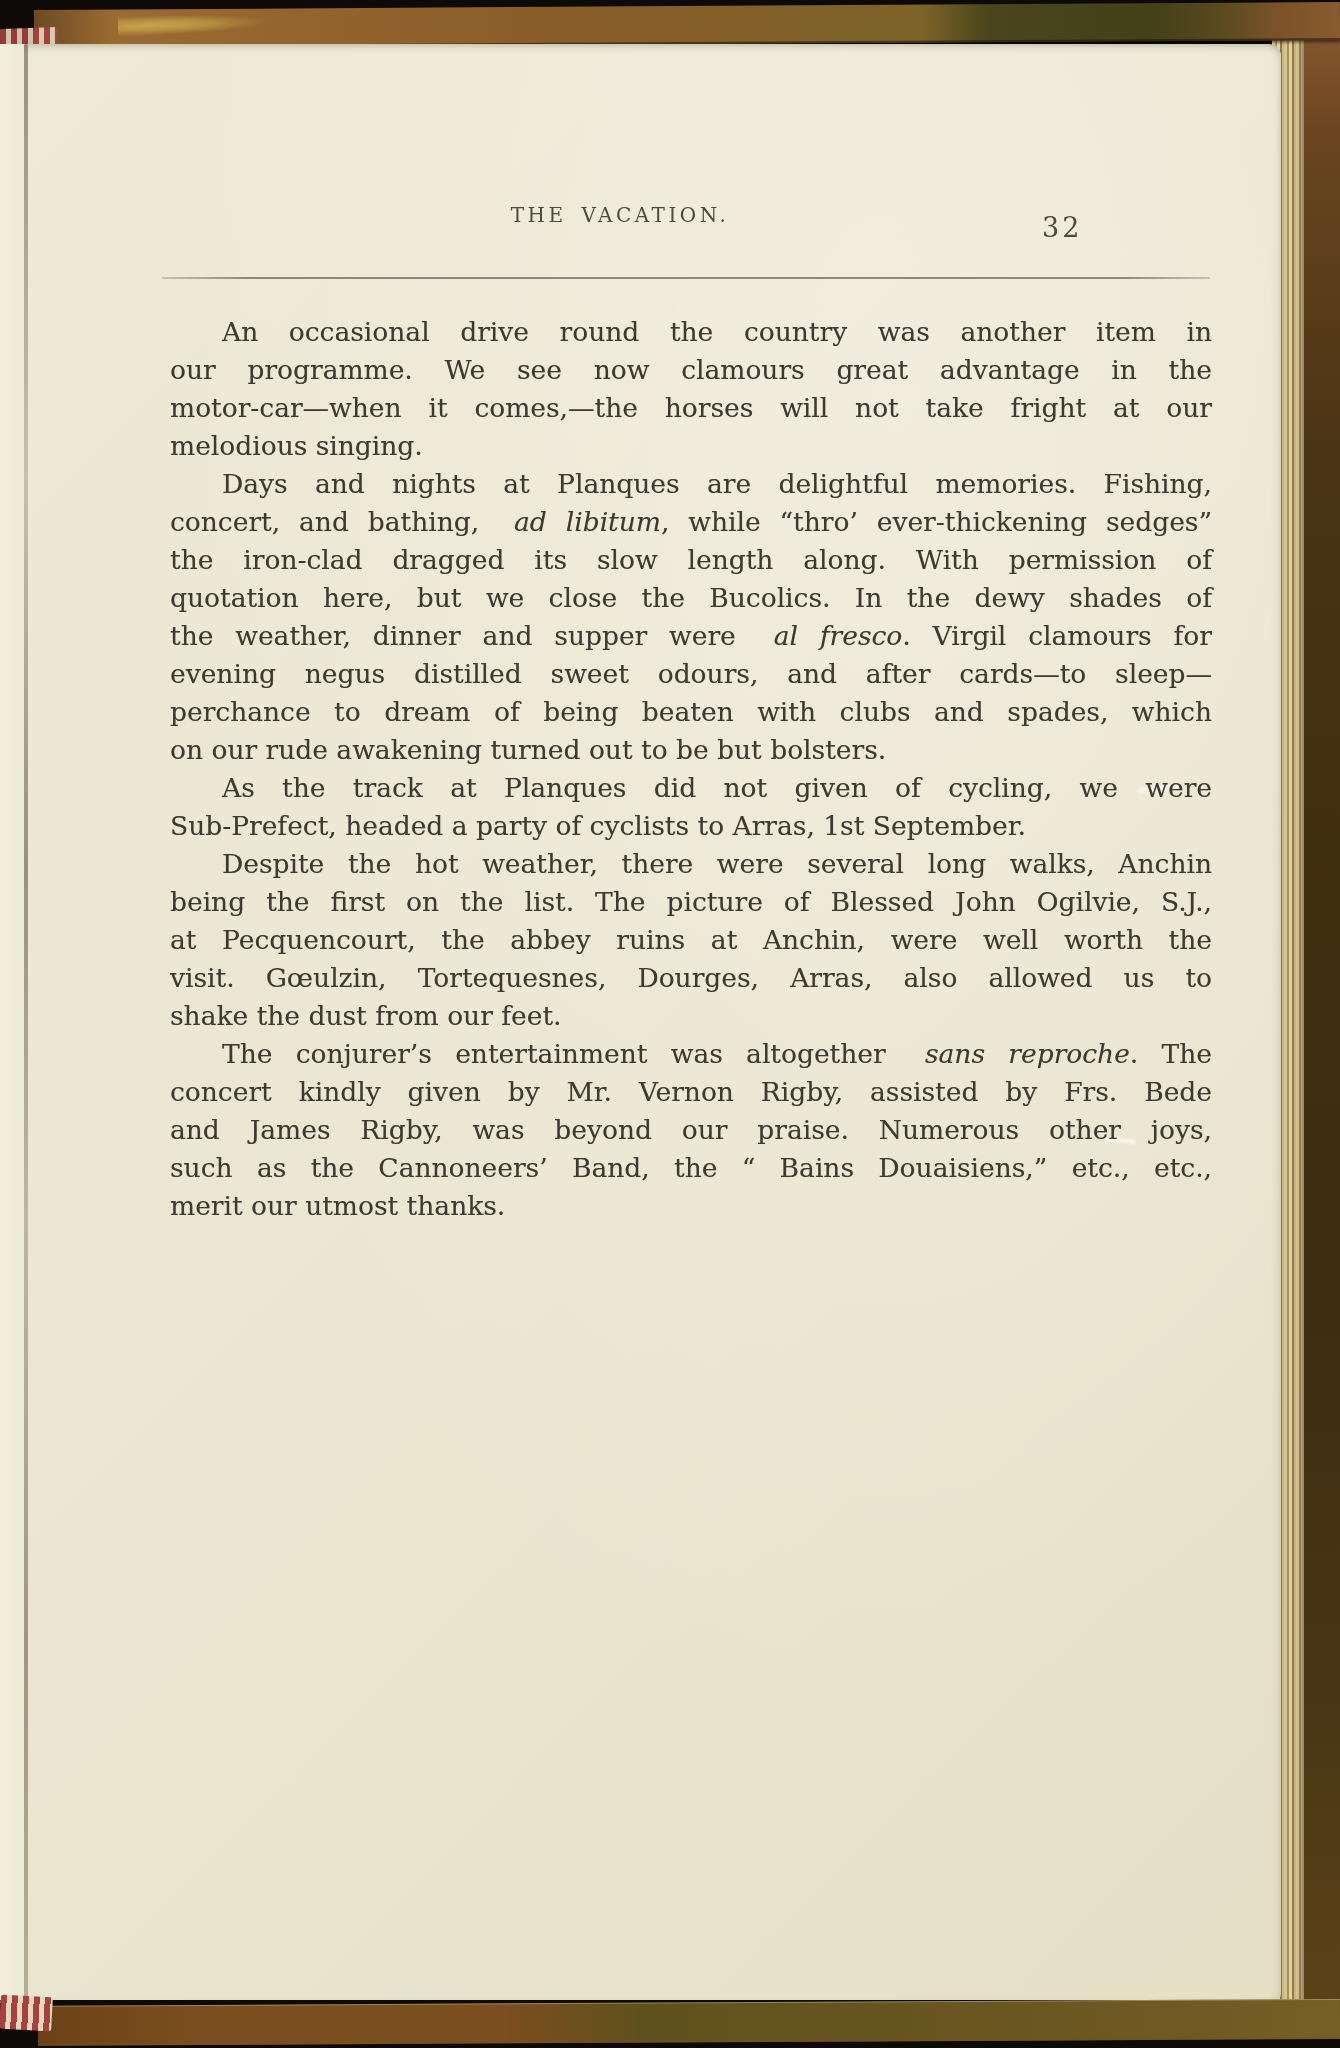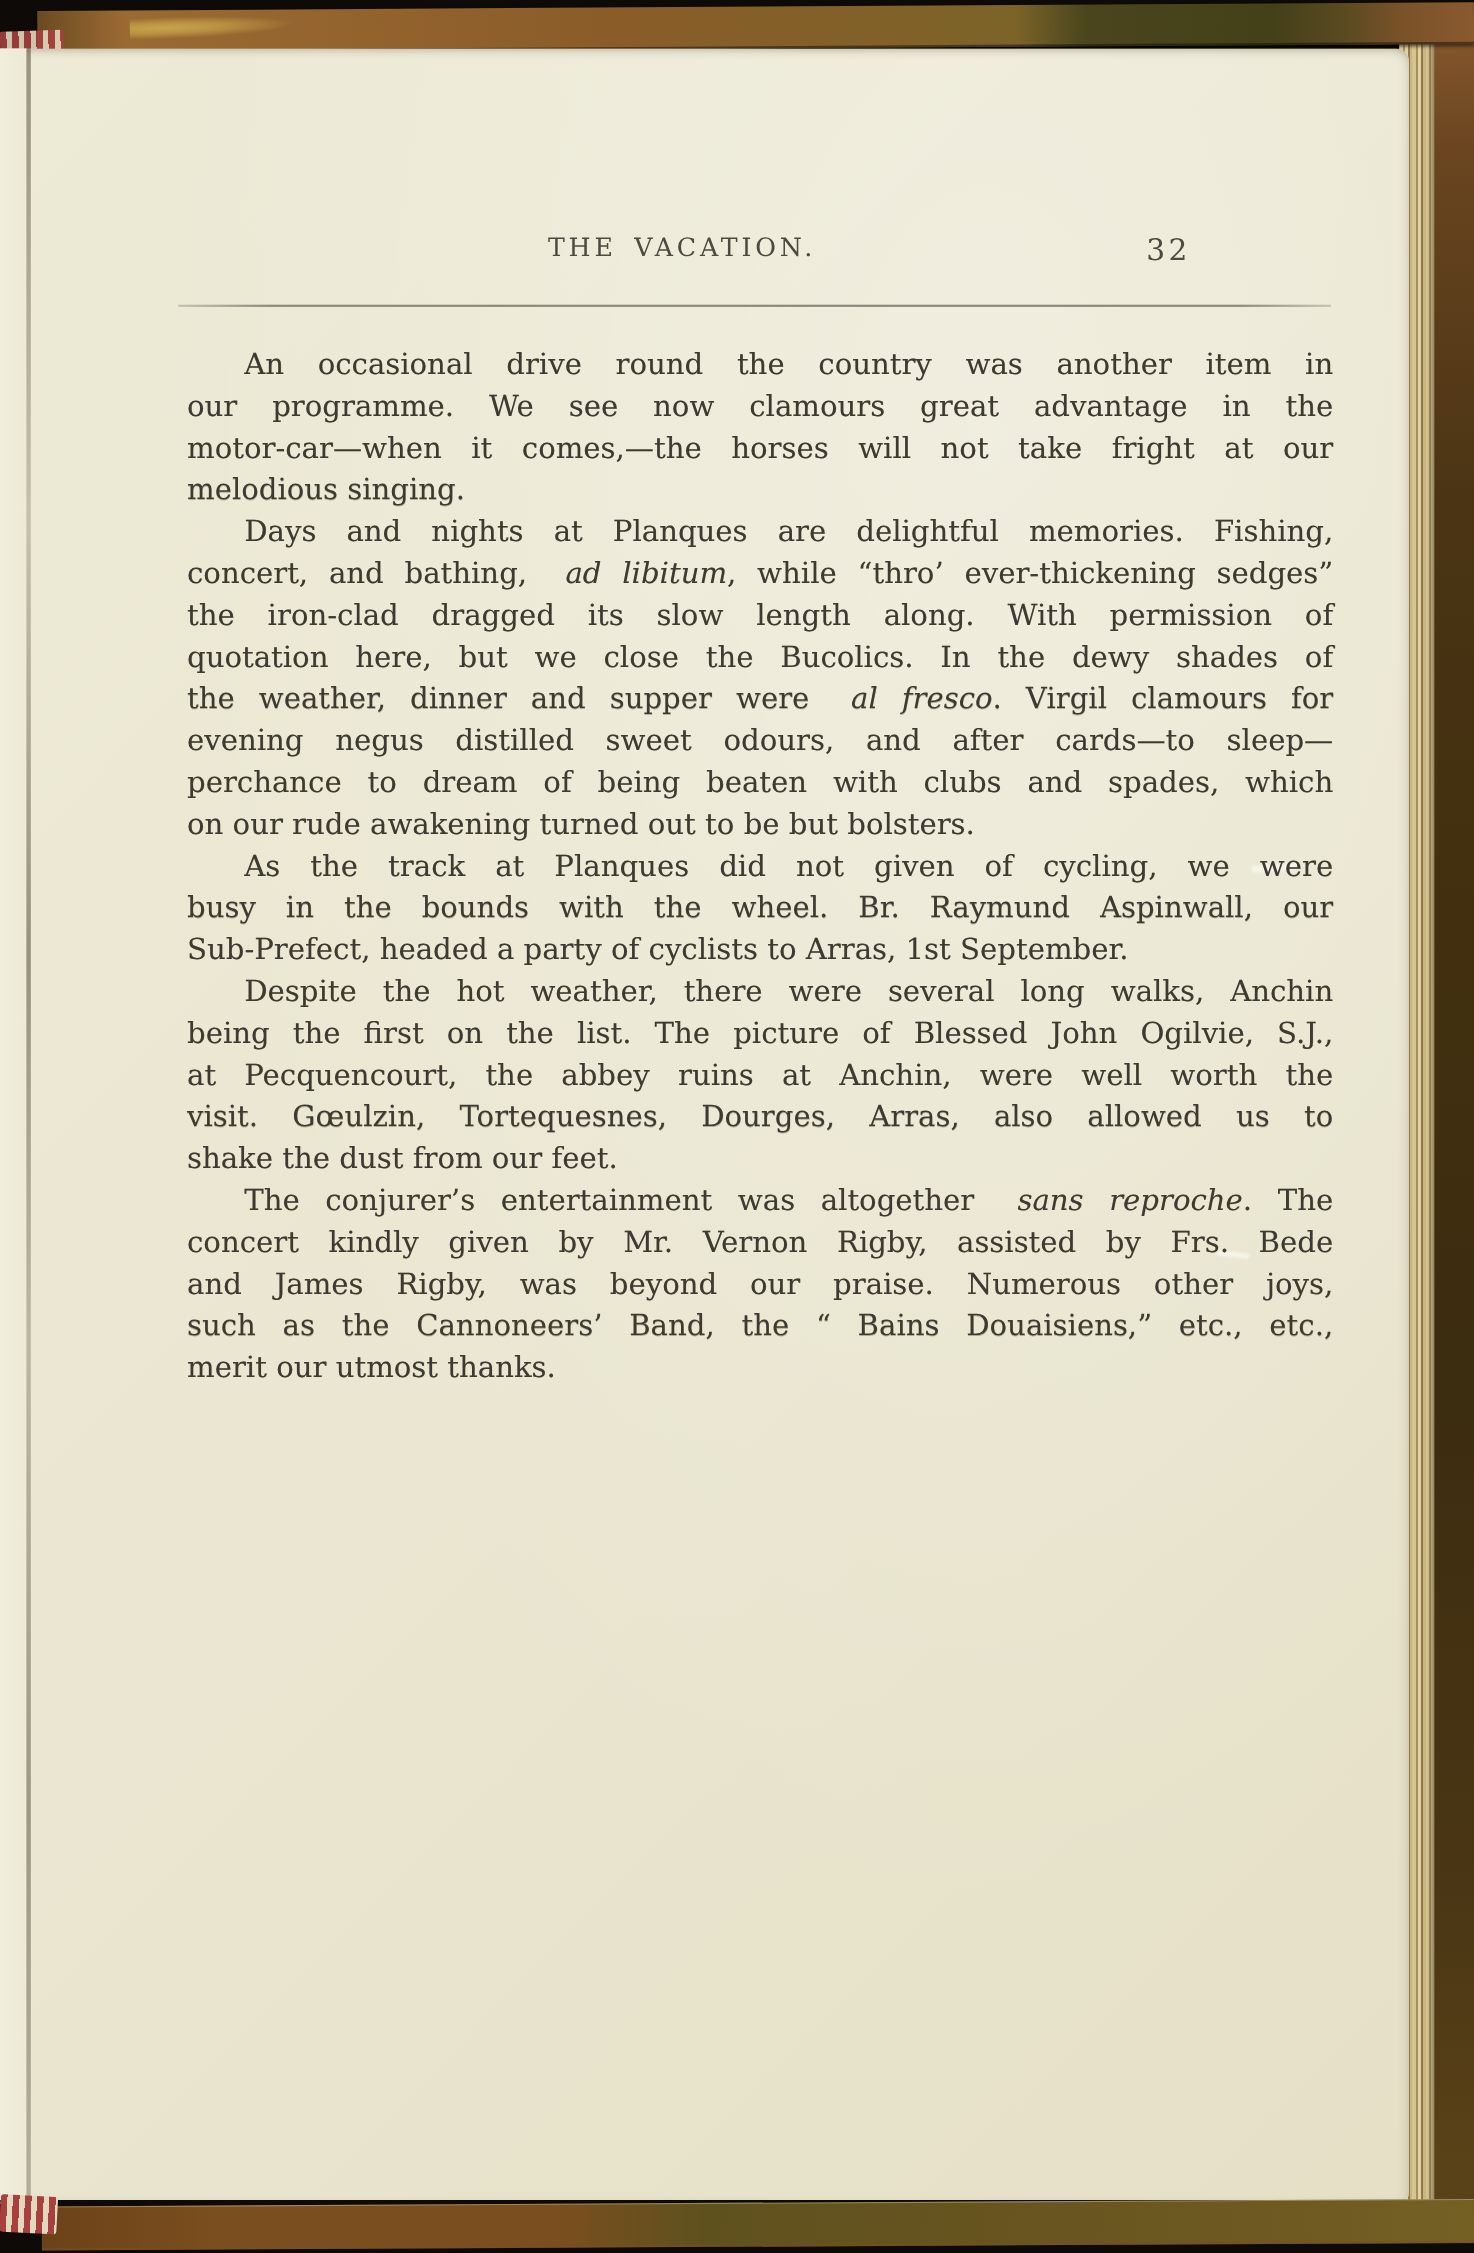--- a/index.html
+++ b/index.html
@@ -73,22 +73,22 @@
   .headband-bottom{
     position:absolute;left:0;top:1996px;width:52px;height:34px;
     background:repeating-linear-gradient(90deg,var(--headband-red) 0 6px,var(--headband-cream) 6px 11px);
     transform:rotate(3deg);border-radius:3px;
   }
   .scuff{position:absolute;background:rgba(255,255,252,0.55);border-radius:3px;filter:blur(1px);}
   .scuff.s1{left:1138px;top:742px;width:42px;height:6px;transform:rotate(-4deg);}
   .scuff.s2{left:1106px;top:1094px;width:30px;height:5px;transform:rotate(6deg);}
   
   .running-head{
-    position:absolute;left:620px;top:213px;transform:translateX(-50%);
-    font-size:23px;letter-spacing:3.5px;word-spacing:5px;color:var(--header-ink);
+    position:absolute;left:620px;top:203px;transform:translateX(-50%);
+    font-size:20px;letter-spacing:3.5px;word-spacing:5px;color:var(--header-ink);
     white-space:nowrap;
   }
   .page-number{
     position:absolute;left:1042px;top:212px;font-size:27px;letter-spacing:3px;color:var(--header-ink);
   }
   .header-rule{
     position:absolute;left:162px;top:277px;width:1048px;height:2px;
     background:linear-gradient(90deg,rgba(141,137,124,0.4),var(--rule-gray) 8%,var(--rule-gray) 92%,rgba(141,137,124,0.4));
   }
   .body-text{
@@ -132,21 +132,20 @@
     <div class="line last"><span>melodious singing.</span></div>
     <div class="line indent"><span>Days and nights at Planques are delightful memories. Fishing,</span></div>
     <div class="line"><span>concert, and bathing, </span><span class="it">ad libitum</span><span>, while “thro’ ever-thickening sedges”</span></div>
     <div class="line"><span>the iron-clad dragged its slow length along. With permission of</span></div>
     <div class="line"><span>quotation here, but we close the Bucolics. In the dewy shades of</span></div>
     <div class="line"><span>the weather, dinner and supper were </span><span class="it">al fresco</span><span>. Virgil clamours for</span></div>
     <div class="line"><span>evening negus distilled sweet odours, and after cards—to sleep—</span></div>
     <div class="line"><span>perchance to dream of being beaten with clubs and spades, which</span></div>
     <div class="line last"><span>on our rude awakening turned out to be but bolsters.</span></div>
     <div class="line indent"><span>As the track at Planques did not given of cycling, we were</span></div>
-    <div class="line"><span>busy in the bounds with the wheel. Br. Raymund Aspinwall, our</span></div>
     <div class="line last"><span>Sub-Prefect, headed a party of cyclists to Arras, 1st September.</span></div>
     <div class="line indent"><span>Despite the hot weather, there were several long walks, Anchin</span></div>
     <div class="line"><span>being the first on the list. The picture of Blessed John Ogilvie, S.J.,</span></div>
     <div class="line"><span>at Pecquencourt, the abbey ruins at Anchin, were well worth the</span></div>
     <div class="line"><span>visit. Gœulzin, Tortequesnes, Dourges, Arras, also allowed us to</span></div>
     <div class="line last"><span>shake the dust from our feet.</span></div>
     <div class="line indent"><span>The conjurer’s entertainment was altogether </span><span class="it">sans reproche</span><span>. The</span></div>
     <div class="line"><span>concert kindly given by Mr. Vernon Rigby, assisted by Frs. Bede</span></div>
     <div class="line"><span>and James Rigby, was beyond our praise. Numerous other joys,</span></div>
     <div class="line"><span>such as the Cannoneers’ Band, the “ Bains Douaisiens,” etc., etc.,</span></div>

